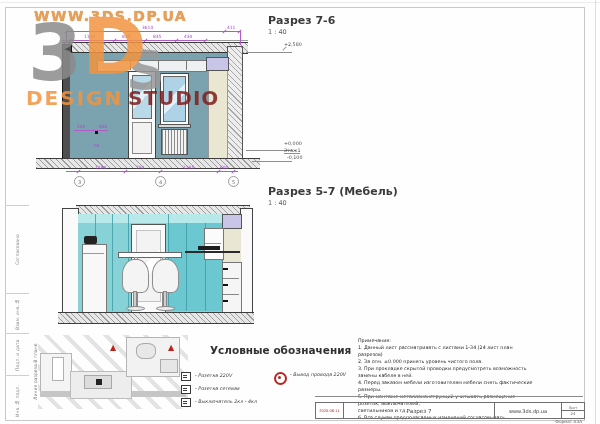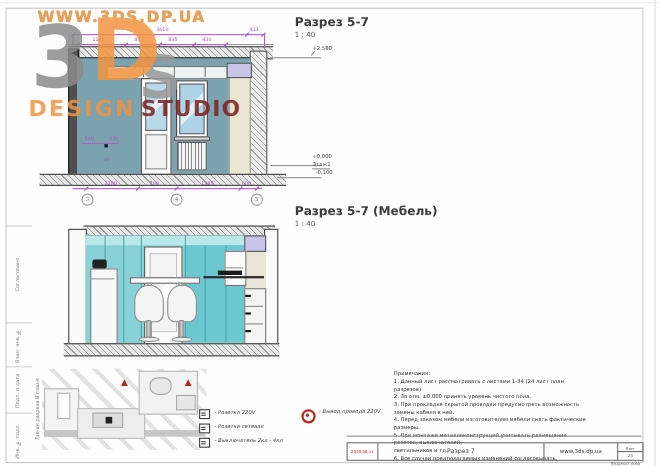--- a/index.html
+++ b/index.html
@@ -88,21 +88,21 @@
 
   <div class="wm">
     <div class="url">WWW.3DS.DP.UA</div>
     <div class="l3">3</div>
     <div class="ls">S</div>
     <div class="ld">D</div>
     <div class="des">DESIGN</div>
     <div class="stu">STUDIO</div>
   </div>
 
-  <div class="abs dtitle" style="left:268px;top:14px;">Разрез 5-7</div>
+  <div class="abs dtitle" style="left:268px;top:14px;">Разрез 7-6</div>
   <div class="abs dscale" style="left:268px;top:28px;">1 : 40</div>
 
   <div class="abs" style="left:62px;top:40px;width:186px;height:1px;background:#9a9a9a;"></div>
   <div class="abs hatch" style="left:62px;top:42px;width:186px;height:10px;"></div>
 
   <div class="abs" style="left:62px;top:44px;width:8px;height:116px;background:#4f4f4f;border:1px solid #161616;"></div>
   <div class="abs hatch2" style="left:227px;top:46px;width:14px;height:112px;"></div>
   <div class="abs" style="left:70px;top:52px;width:157px;height:106px;background:#7ba3af;border-top:1px solid #333;"></div>
 
   <div class="abs" style="left:97px;top:60px;width:108px;height:10px;background:#eef1f2;border:1px solid #777;"></div>
@@ -241,20 +241,21 @@
     <div class="abs" style="left:32px;top:36px;width:60px;height:26px;border:1px solid #bcbcbc;background:#ededed;"></div>
     <div class="abs" style="left:46px;top:40px;width:26px;height:12px;background:#dcdcdc;border:1px solid #a8a8a8;"></div>
     <div class="abs" style="left:58px;top:44px;width:6px;height:6px;background:#222;"></div>
     <div class="abs" style="left:88px;top:2px;width:52px;height:38px;border:1.5px solid #b5b5b5;background:#f2f2f2;"></div>
     <div class="abs" style="left:98px;top:8px;width:18px;height:14px;border:1px solid #aaa;background:#e8e8e8;border-radius:40%;"></div>
     <div class="abs" style="left:122px;top:24px;width:16px;height:12px;border:1px solid #aaa;background:#e6e6e6;"></div>
     <div class="abs" style="left:72px;top:8px;font-size:8px;color:#c01f1a;">▲</div>
     <div class="abs" style="left:130px;top:8px;font-size:8px;color:#c01f1a;">▲</div>
   </div>
 
+  <div class="abs leg-title" style="left:210px;top:344px;">Условные обозначения</div>
   <div class="leg-ic" style="left:181px;top:372px;">
       <i></i>
       <b></b>
     </div>
   <span class="leg-item" style="left:195px;top:373px;">- Розетка 220V</span>
   <div class="leg-ic" style="left:181px;top:385px;">
       <i></i>
       <b></b>
     </div>
   <span class="leg-item" style="left:195px;top:386px;">- Розетка сетевая</span>

